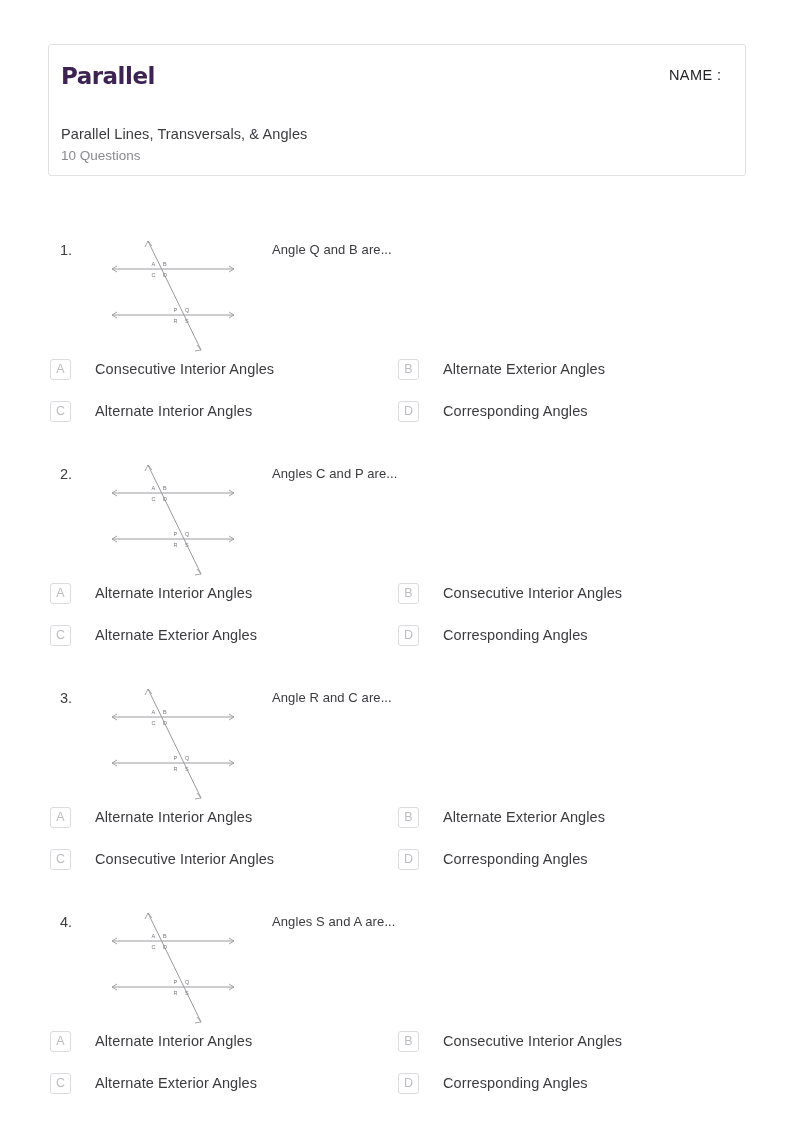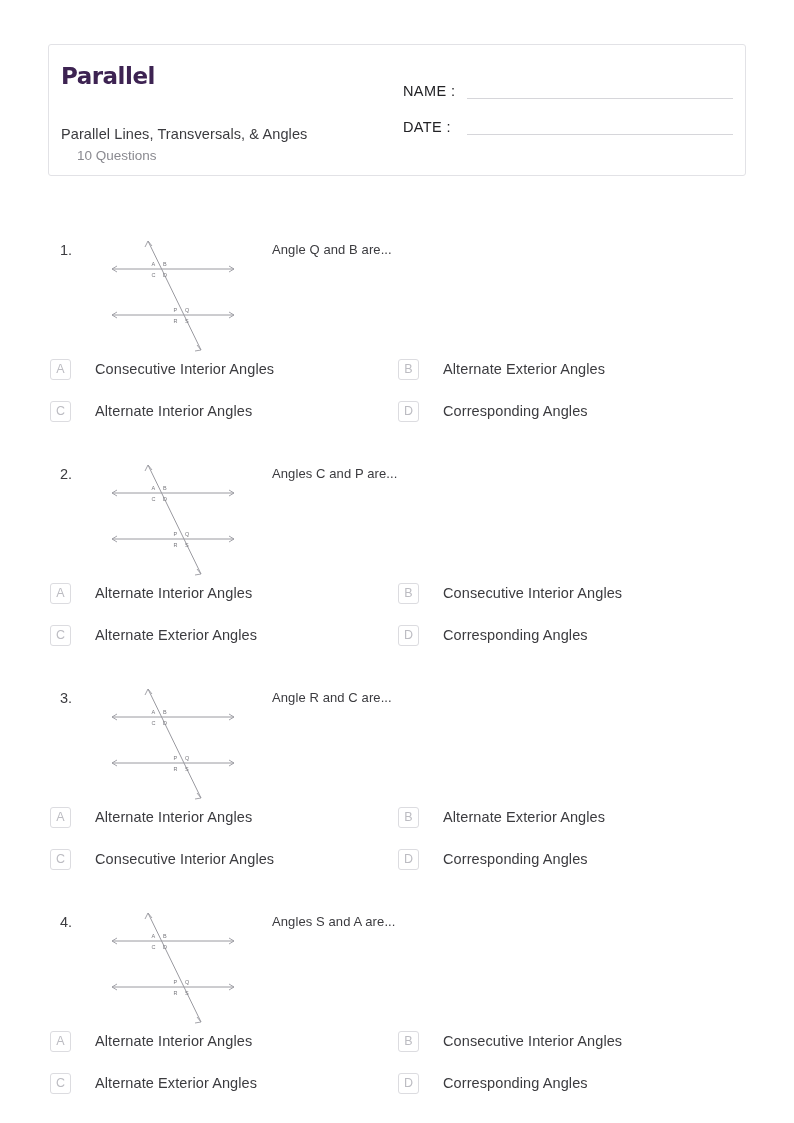--- a/index.html
+++ b/index.html
@@ -52,37 +52,38 @@
     left: 0px;
     top: 81px;
     font-size: 14.5px;
     color: #3b3b3f;
     letter-spacing: 0.1px;
     white-space: nowrap;
     text-align: center;
   }
   .worksheet-sub {
     position: absolute;
-    left: 16px;
+    left: 0px;
     top: 103px;
     font-size: 13.5px;
     color: #8a8a90;
   }
 
   .header-right {
     position: absolute;
     right: 12px;
     top: 22px;
     width: 330px;
   }
   .field-row {
     position: relative;
     height: 36px;
     display: flex;
     align-items: flex-end;
+    flex-direction: column;
   }
   .field-label {
     font-size: 14.5px;
     color: #232326;
     letter-spacing: 0.4px;
     white-space: nowrap;
     padding-bottom: 4px;
     width: 64px;
     flex: none;
   }
@@ -173,24 +174,20 @@
     <div class="brand">Parallel</div>
     <div class="worksheet-title">Parallel Lines, Transversals, &amp; Angles</div>
     <div class="worksheet-sub">10 Questions</div>
   </div>
 
   <div class="header-right">
     <div class="field-row">
       <span class="field-label">NAME :</span>
       <span class="field-line"></span>
     </div>
-    <div class="field-row">
-      <span class="field-label">DATE  :</span>
-      <span class="field-line"></span>
-    </div>
   </div>
 
 </div>
 
 <div id="questions-root">
     <div class="question" style="top: 236px;">
       <div class="q-head">
         <div class="q-num">1.</div>
         <div class="q-figure"><svg width="145" height="120" viewBox="0 0 145 120">
             <g stroke="#9a9aa0" stroke-width="1" fill="none">

